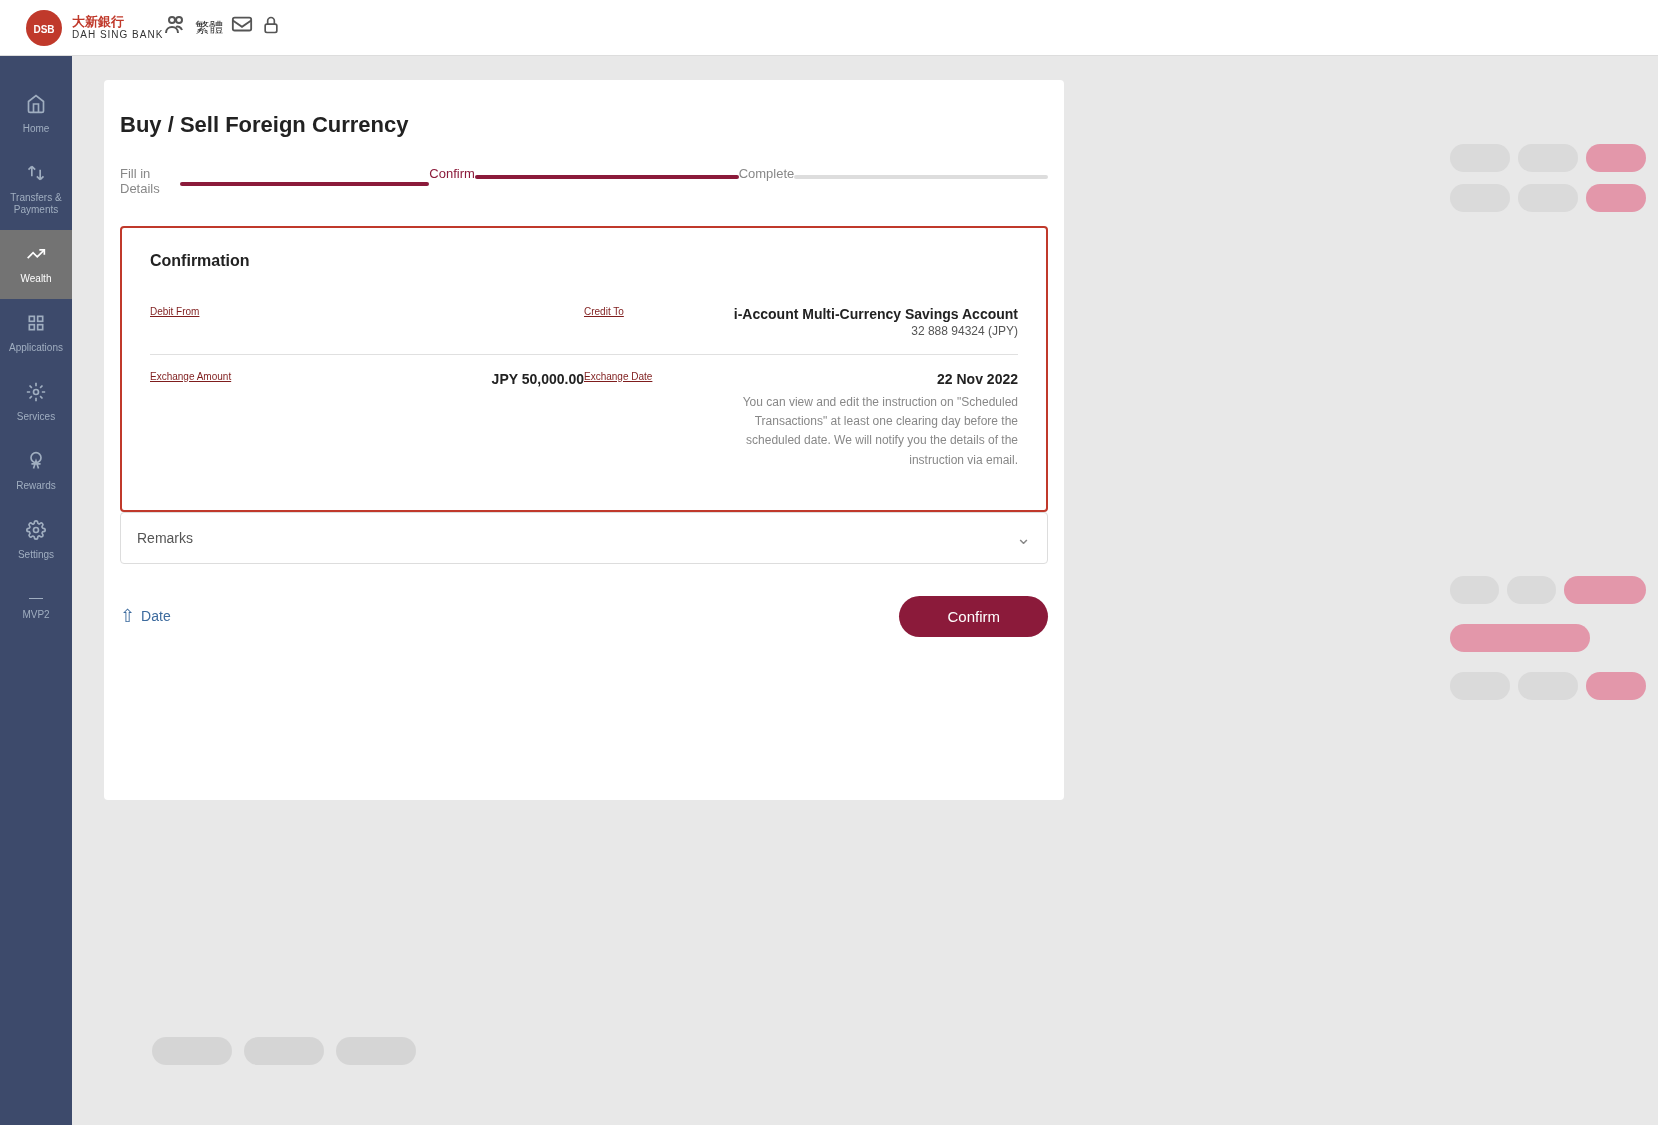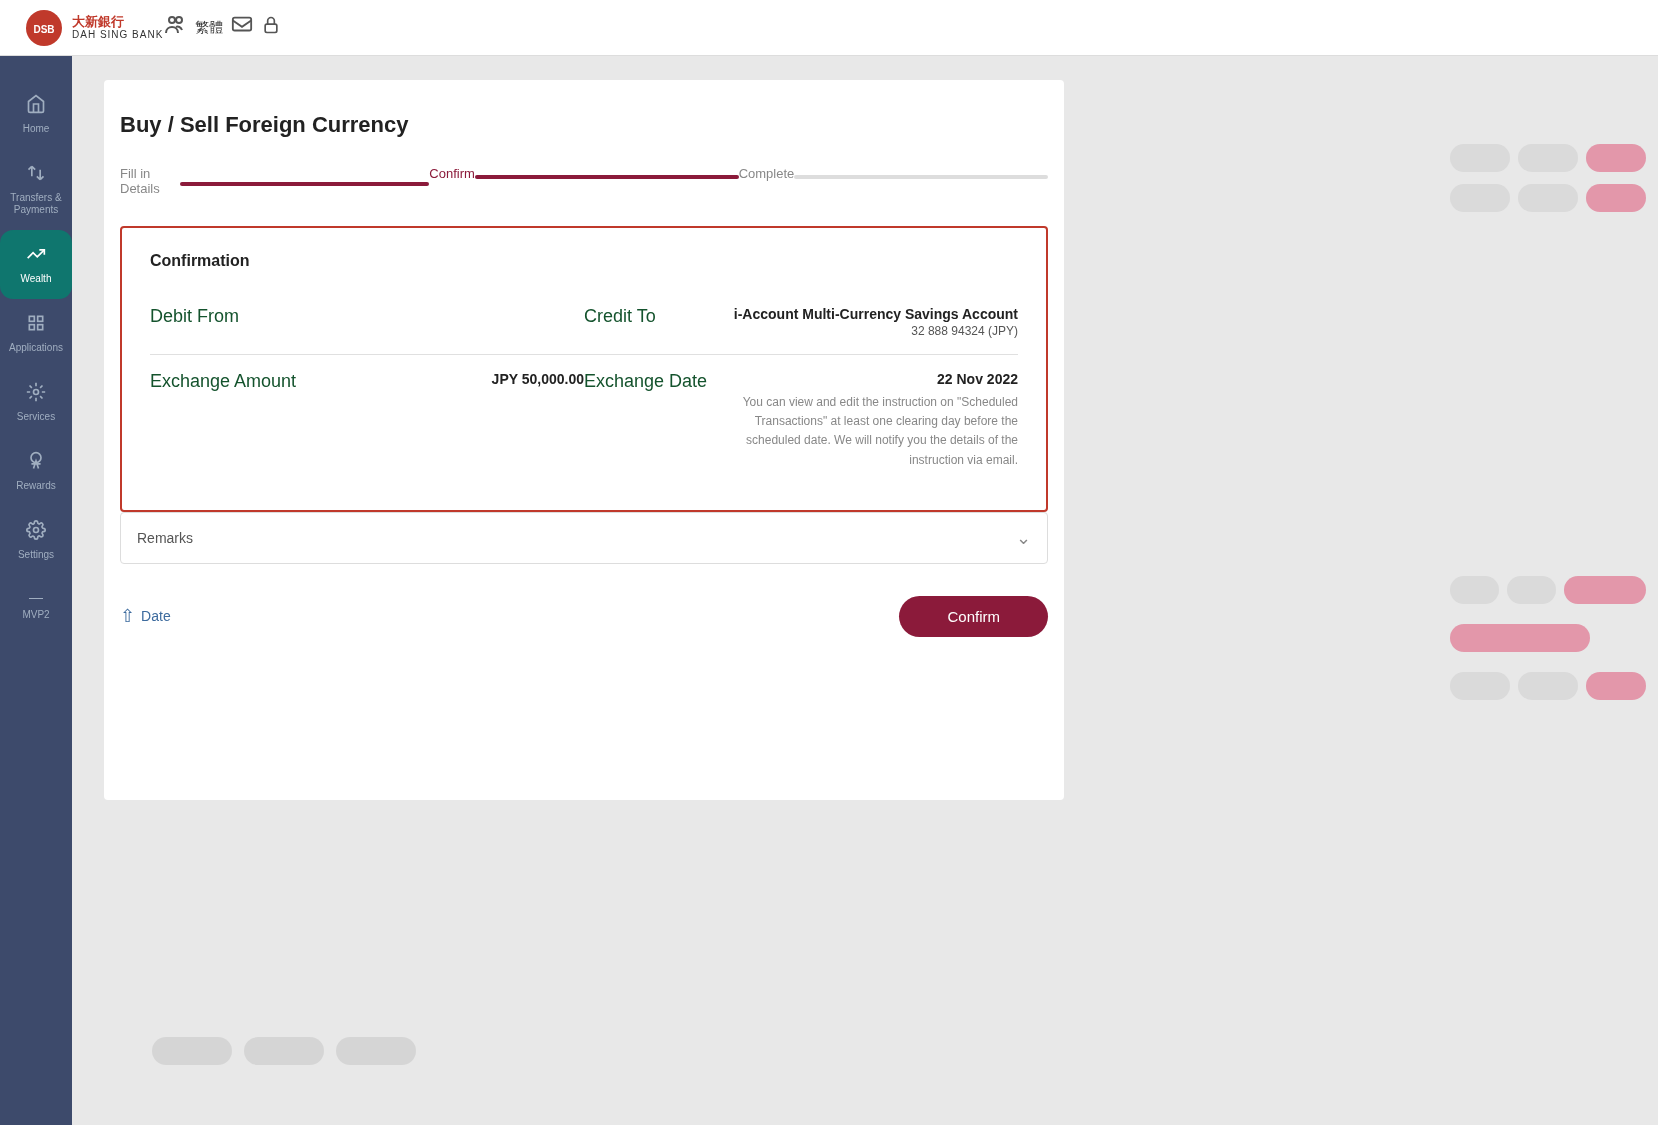--- a/index.html
+++ b/index.html
@@ -42,21 +42,21 @@
       align-items: center;
       justify-content: center;
       width: 100%;
       padding: 14px 4px;
       cursor: pointer;
       color: #a0aec0;
       font-size: 11px;
       text-align: center;
       gap: 4px;
     }
-    .sidebar-item.active { background: #0f766e; color: #fff; border-radius: 13px; }
+    .sidebar-item.active { background: #737373; color: #fff; }
     .sidebar-item .icon { font-size: 20px; }
     .sidebar-item .label { font-size: 10px; line-height: 1.2; }
 
     
     .content-area {
       flex: 1;
       background: #e8e8e8;
       padding: 24px 32px;
       position: relative;
     }
@@ -112,24 +112,25 @@
       border-bottom: 1px solid #e0e0e0;
     }
     .conf-row:last-child { border-bottom: none; }
     .conf-cell {
       flex: 1;
       display: flex;
       gap: 16px;
       align-items: flex-start;
     }
     .conf-label {
-      color: #14532d;
-      font-size: 18px;
+      color: #7f1d1d;
+      font-size: 10px;
       min-width: 130px;
       flex-shrink: 0;
+      text-decoration: underline;
     }
     .conf-value {
       color: #222;
       font-size: 13px;
       text-align: right;
       flex: 1;
     }
     .conf-value .main-val { font-weight: 600; font-size: 14px; }
     .conf-value .sub-val { color: #555; font-size: 12px; margin-top: 2px; }
 

